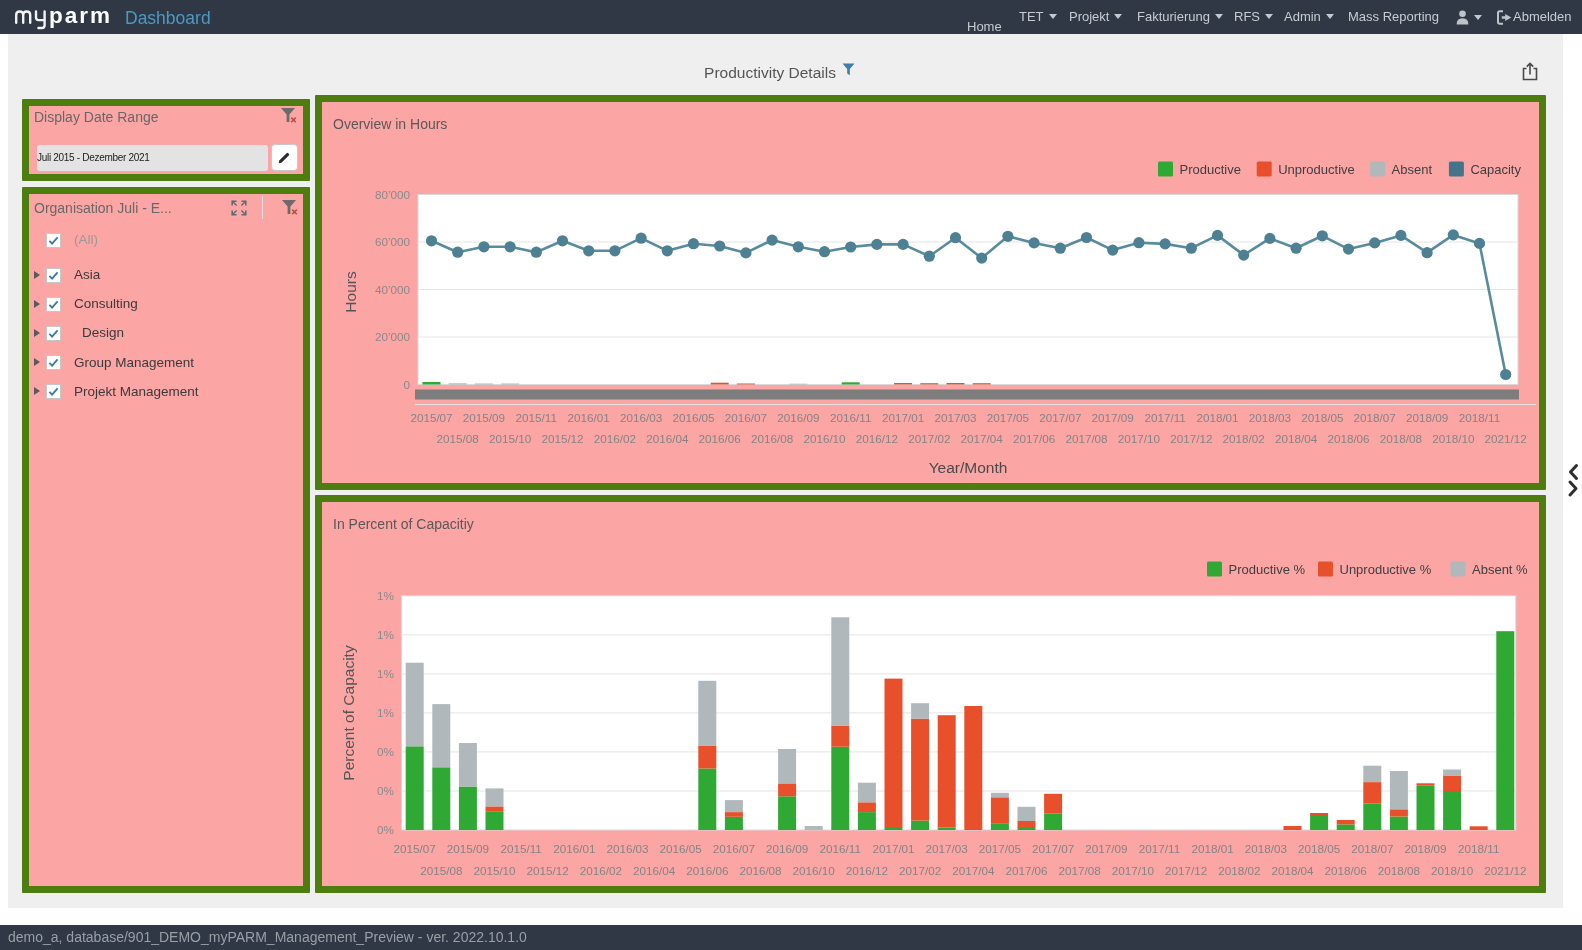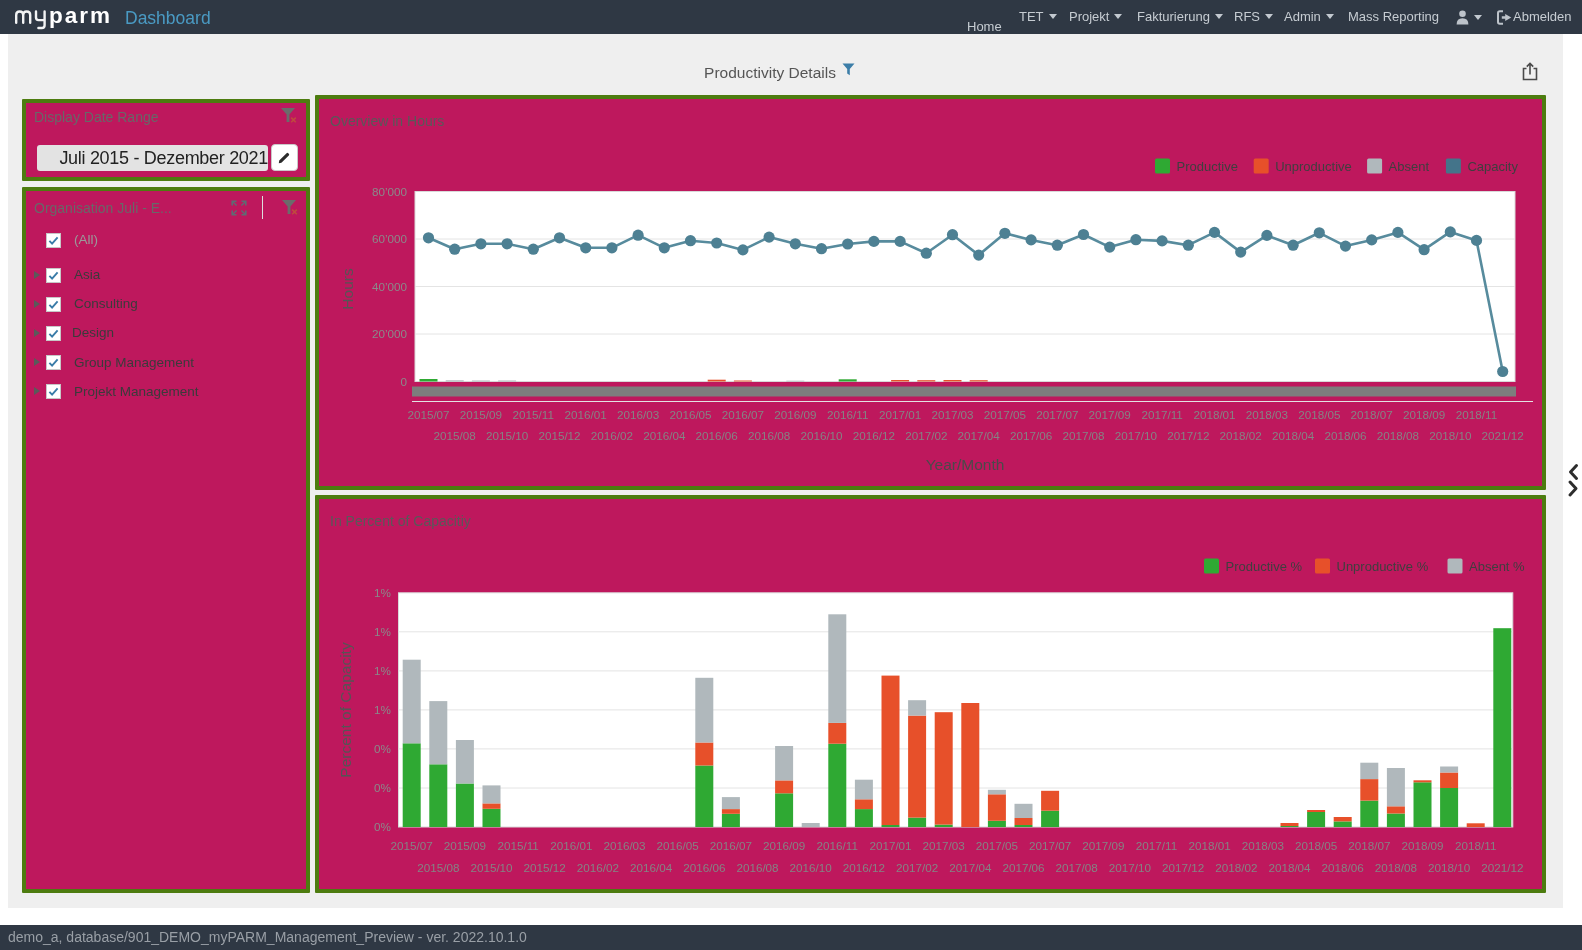--- a/index.html
+++ b/index.html
@@ -1,18 +1,18 @@
 <!DOCTYPE html>
 <html><head><meta charset="utf-8"><title>Dashboard</title><style>
 
 *{margin:0;padding:0;box-sizing:border-box}
 html,body{width:1582px;height:950px;overflow:hidden;background:#fff;
  font-family:"Liberation Sans",sans-serif;-webkit-font-smoothing:antialiased}
 .abs{position:absolute}
-.card{position:absolute;background:#be185d;border:4px solid #4d7c0f;border-radius:1px}
+.card{position:absolute;background:#fca5a5;border:7px solid #4d7c0f;border-radius:1px}
 
 </style></head><body>
 <div class="abs" style="left:8px;top:34px;width:1555px;height:874px;background:#efefef"></div>
 <div class="abs" style="left:0;top:925px;width:1582px;height:25px;background:#2f3844;color:#999fa6;font-size:14px;line-height:25px;padding-left:8px">demo_a, database/901_DEMO_myPARM_Management_Preview - ver. 2022.10.1.0</div>
 <div class="abs" style="left:0;top:0;width:1582px;height:34px;background:#2f3844"></div>
 <svg class="abs" style="left:14px;top:2px" width="115" height="30" viewBox="0 0 115 30">
 <g fill="none" stroke="#f2f3f4" stroke-width="2.4" stroke-linecap="round" stroke-linejoin="round">
 <path d="M2.2 20.8 V12.9 q0-3.4 3.5-3.4 q3.5 0 3.5 3.4 V20.8 M9.2 12.9 q0-3.4 3.5-3.4 q3.5 0 3.5 3.4 V20.8"></path>
 <path d="M22 9.5 V15.6 q0 2.5 2.5 2.5 h5.6 M30.6 9.5 V23.2 q0 2.8-2.8 2.8 h-3.4"></path>
 </g>
@@ -45,21 +45,21 @@
 <svg style="position:absolute;left:1520px;top:62px" width="20" height="20" viewBox="0 0 20 20" fill="none" stroke="#4a4a4a" stroke-width="1.6">
     <path d="M6.5 6.5 H3.5 V17.5 H16.5 V6.5 H13.5"></path>
     <path d="M10 12.5 V1.8 M6.8 4.6 L10 1.4 L13.2 4.6"></path>
   </svg>
 <div class="card" style="left:22px;top:99px;width:288px;height:82px"></div>
 <div class="abs" style="left:34px;top:109px;font-size:14px;color:#686868">Display Date Range</div>
 <svg style="position:absolute;left:280px;top:107px" width="19" height="18" viewBox="0 0 19 18">
     <path d="M1 1 h14 l-5.6 6.6 V15 h-2.8 V7.6 Z" fill="#6b6b6b"></path>
     <path d="M11.2 10.6 l4.6 4.6 M15.8 10.6 l-4.6 4.6" stroke="#bf4b3e" stroke-width="1.5"></path>
   </svg>
-<div class="abs" style="left:37px;top:145px;width:231px;height:26px;background:#e3e3e3;border-radius:3px;font-size:18px;letter-spacing:-0.3px;color:#222;text-align:right;line-height:26px">Juli 2015 - Dezember 2021</div>
+<div class="abs" style="left:37px;top:145px;width:231px;height:26px;background:#e3e3e3;border-radius:3px;font-size:10px;letter-spacing:-0.3px;color:#222;text-align:left;line-height:26px">Juli 2015 - Dezember 2021</div>
 <div class="abs" style="left:271px;top:144px;width:27px;height:27px;background:#fff;border:1px solid #c9c9c9;border-radius:4px;display:flex;align-items:center;justify-content:center">
     <svg width="13" height="13" viewBox="0 0 13 13">
       <path d="M1.2 9.6 L8.6 2.2 a1.1 1.1 0 0 1 1.6 0 l0.6 0.6 a1.1 1.1 0 0 1 0 1.6 L3.4 11.8 L0.8 12.2 Z" fill="#2b2b2b"></path>
     </svg>
   </div>
 <div class="card" style="left:22px;top:187px;width:288px;height:706px"></div>
 <div class="abs" style="left:34px;top:200px;font-size:14px;color:#686868">Organisation Juli - E...</div>
 <svg style="position:absolute;left:231px;top:200px" width="16" height="16" viewBox="0 0 16 16" fill="none" stroke="#5f6b73" stroke-width="1.6">
     <path d="M1.2 5.5 V1.2 H5.5 M10.5 1.2 H14.8 V5.5 M14.8 10.5 V14.8 H10.5 M5.5 14.8 H1.2 V10.5"></path>
     <path d="M1.8 1.8 L5.6 5.6 M14.2 1.8 L10.4 5.6 M14.2 14.2 L10.4 10.4 M1.8 14.2 L5.6 10.4" stroke-width="1.4"></path>
@@ -88,21 +88,21 @@
       <path d="M2.4 6.8 L5.1 9.6 L10.6 3.4"></path>
     </svg>
   </div>
 <div class="abs" style="left:74px;top:296px;font-size:13.5px;color:#3b3b3b">Consulting</div>
 <div style="position:absolute;left:34px;top:328.5px;width:0;height:0;border-top:4.5px solid transparent;border-bottom:4.5px solid transparent;border-left:6.5px solid #5a5a5a"></div>
 <div style="position:absolute;left:46px;top:325.5px;width:15px;height:15px;background:#fff;border:1px solid #c7c7c7;box-sizing:border-box">
     <svg width="13" height="13" viewBox="0 0 13 13" style="position:absolute;left:0;top:0" fill="none" stroke="#3a7ca8" stroke-width="1.9">
       <path d="M2.4 6.8 L5.1 9.6 L10.6 3.4"></path>
     </svg>
   </div>
-<div class="abs" style="left:72px;top:325px;font-size:13.5px;color:#3b3b3b">Design</div>
+<div class="abs" style="left:82px;top:325px;font-size:13.5px;color:#3b3b3b">Design</div>
 <div style="position:absolute;left:34px;top:358.0px;width:0;height:0;border-top:4.5px solid transparent;border-bottom:4.5px solid transparent;border-left:6.5px solid #5a5a5a"></div>
 <div style="position:absolute;left:46px;top:355.0px;width:15px;height:15px;background:#fff;border:1px solid #c7c7c7;box-sizing:border-box">
     <svg width="13" height="13" viewBox="0 0 13 13" style="position:absolute;left:0;top:0" fill="none" stroke="#3a7ca8" stroke-width="1.9">
       <path d="M2.4 6.8 L5.1 9.6 L10.6 3.4"></path>
     </svg>
   </div>
 <div class="abs" style="left:74px;top:354.5px;font-size:13.5px;color:#3b3b3b">Group Management</div>
 <div style="position:absolute;left:34px;top:387.0px;width:0;height:0;border-top:4.5px solid transparent;border-bottom:4.5px solid transparent;border-left:6.5px solid #5a5a5a"></div>
 <div style="position:absolute;left:46px;top:384.0px;width:15px;height:15px;background:#fff;border:1px solid #c7c7c7;box-sizing:border-box">
     <svg width="13" height="13" viewBox="0 0 13 13" style="position:absolute;left:0;top:0" fill="none" stroke="#3a7ca8" stroke-width="1.9">

